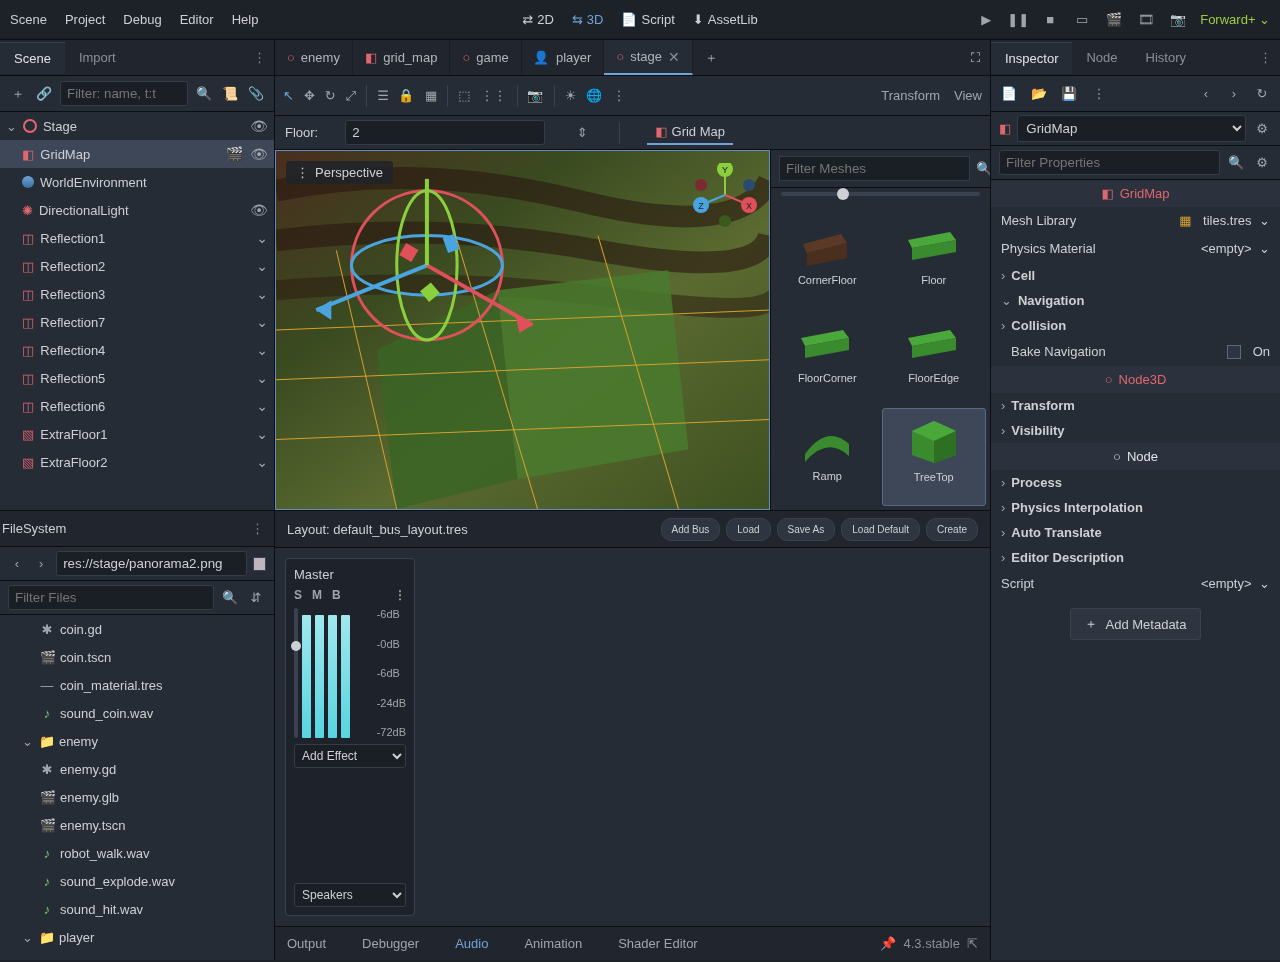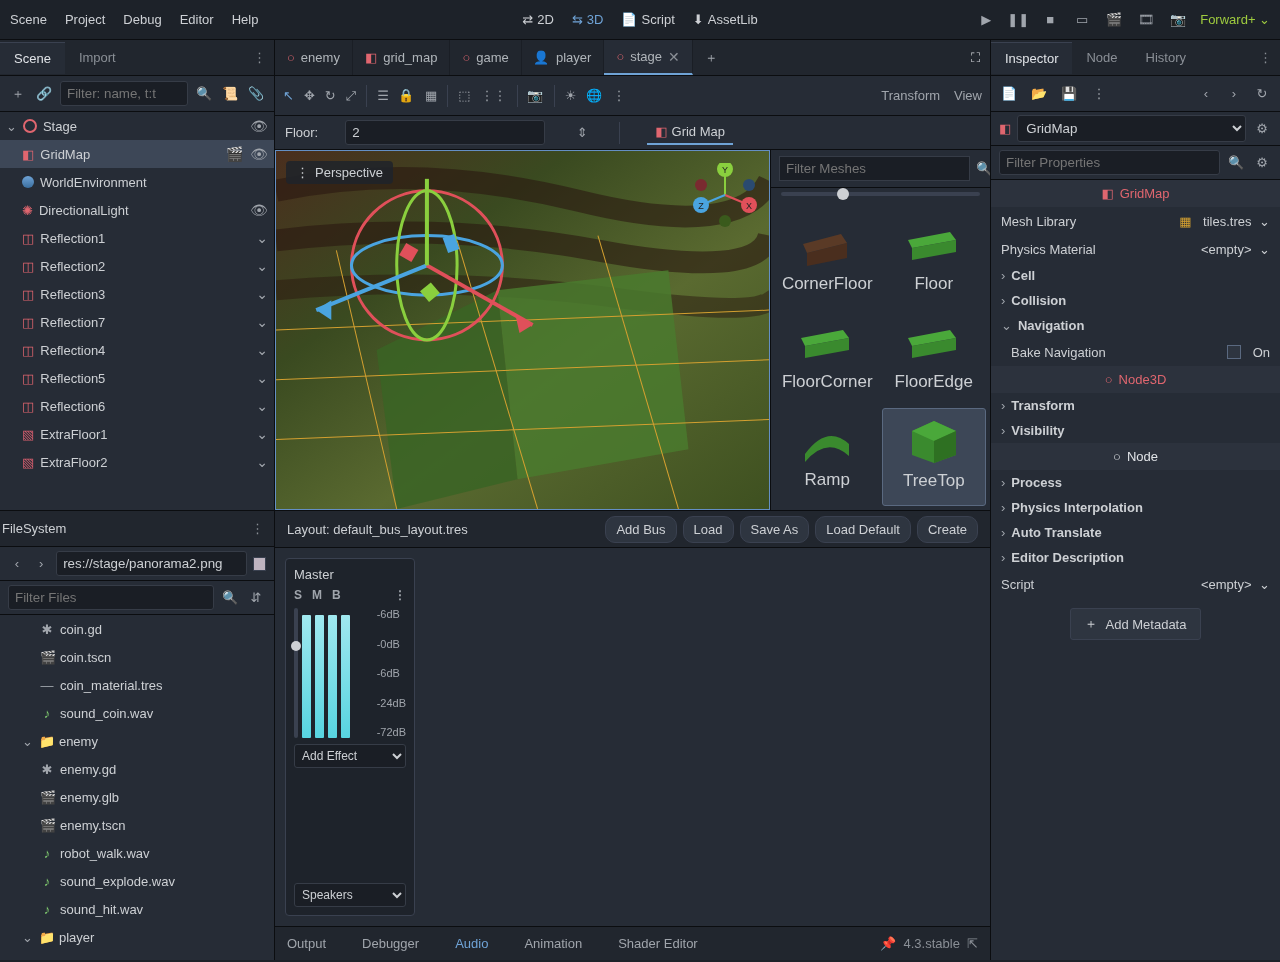--- a/index.html
+++ b/index.html
@@ -76,25 +76,25 @@
 .persp-badge { position:absolute; top:10px; left:10px; background:rgba(30,35,42,.85); padding:4px 10px; border-radius:4px; display:flex; align-items:center; gap:6px; }
 .gizmo { position:absolute; top:12px; right:12px; width:64px; height:64px; }
 .mesh-palette { width:220px; background:#262c36; display:flex; flex-direction:column; border-left:1px solid #0b0d10; }
 .mesh-search { height:38px; display:flex; align-items:center; padding:0 8px; gap:6px; border-bottom:1px solid #0b0d10; }
 .mesh-search input { flex:1; background:#1a1e25; border:1px solid #363c47; color:#8a8f96; padding:4px 6px; border-radius:0; }
 .mesh-zoom { height:20px; padding:4px 10px; }
 .mesh-grid { flex:1; display:grid; grid-template-columns:1fr 1fr; gap:2px; padding:4px; overflow:auto;}
 .mesh-cell { display:flex; flex-direction:column; align-items:center; padding:6px 2px; cursor:pointer; border-radius:3px; }
 .mesh-cell.selected { background:#3d4757; border:1px solid #5a6980; }
 .mesh-thumb { width:60px; height:50px; display:flex; align-items:center; justify-content:center; }
-.mesh-label { font-size:17px; margin-top:6px; }
+.mesh-label { font-size:11px; margin-top:6px; }
 
 .audio-hdr { height:38px; display:flex; align-items:center; padding:0 12px; gap:8px; background:#21262e; border-top:1px solid #0b0d10; border-bottom:1px solid #0b0d10; }
 .audio-hdr .btns { margin-left:auto; display:flex; gap:6px; }
-.audio-hdr button { background:#2e3540; border:1px solid #3a4150; color:#cdd0d4; padding:5px 10px; border-radius:10px; cursor:pointer; font-size:13px; }
+.audio-hdr button { background:#2e3540; border:1px solid #3a4150; color:#cdd0d4; padding:5px 10px; border-radius:10px; cursor:pointer; font-size:10px; }
 .audio-body { flex:1; background:#262c36; display:flex; padding:10px; }
 .bus { width:130px; background:#1e232b; border:1px solid #3a4150; border-radius:4px; display:flex; flex-direction:column; padding:8px; gap:6px; }
 .bus-hdr { color:#cdd0d4; }
 .bus-btns { display:flex; gap:10px; font-weight:600; font-size:12px; color:#a0a5ac; }
 .bus-meter { height:130px; display:flex; gap:4px; align-items:flex-end; position:relative; }
 .bar { width:9px; background:linear-gradient(to top,#57d4e0,#a0e8ef); height:95%; border-radius:1px; }
 .db-labels { position:absolute; right:0; top:0; font-size:11px; color:#a0a5ac; display:flex; flex-direction:column; justify-content:space-between; height:100%; }
 .bus select { background:#1a1e25; border:1px solid #363c47; color:#cdd0d4; padding:3px; border-radius:3px; font-size:12px; }
 
 .bottom-tabs { height:34px; background:#21262e; border-top:1px solid #0b0d10; display:flex; align-items:center; padding:0 12px; gap:36px; }
@@ -105,21 +105,21 @@
 
 .insp-toolbar { height:36px; background:#262c36; display:flex; align-items:center; padding:0 8px; gap:10px; border-bottom:1px solid #0b0d10; }
 .insp-node { height:34px; background:#262c36; display:flex; align-items:center; padding:0 8px; gap:6px; border-bottom:1px solid #0b0d10; }
 .insp-node select { flex:1; background:#1a1e25; border:1px solid #363c47; color:#cdd0d4; padding:4px; border-radius:3px;}
 .insp-filter { height:34px; background:#262c36; display:flex; align-items:center; padding:0 8px; gap:6px; border-bottom:1px solid #0b0d10; }
 .insp-filter input { flex:1; background:#1a1e25; border:1px solid #363c47; color:#eab308; padding:4px 6px; border-radius:3px; }
 .insp-body { flex:1; background:#262c36; overflow:auto; }
 .class-hdr { background:#2c323d; padding:6px 10px; text-align:center; color:#e0666f; display:flex; justify-content:center; gap:6px; align-items:center;}
 .class-hdr.node3d { color:#e0666f;}
 .class-hdr.nodebase { color:#e0e3e7;}
-.prop-row { display:flex; align-items:center; padding:6px 10px; min-height:28px; }
+.prop-row { display:flex; align-items:flex-start; padding:6px 10px; min-height:28px; }
 .prop-row .k { flex:1; }
 .prop-row .v { color:#cdd0d4; display:flex; align-items:center; gap:4px; }
 .exp-row { padding:5px 10px; cursor:pointer; display:flex; align-items:center; gap:6px; }
 .exp-row.open::before { content:"⌄"; color:#a0a5ac; }
 .exp-row::before { content:"›"; color:#a0a5ac; }
 .exp-row.open::before { content:"⌄"; }
 .sub { padding-left:20px; }
 .meta-btn { margin:10px auto; display:flex; align-items:center; gap:8px; background:#2e3540; border:1px solid #3a4150; padding:6px 14px; border-radius:3px; cursor:pointer; width:fit-content;}
 
 svg { display:block; }
@@ -601,25 +601,25 @@
       <span class="k">Mesh Library</span>
       <span class="v"><span style="color:#d4a030">▦</span>&nbsp;<span>tiles.tres</span>&nbsp;⌄</span>
     </div>
     <div class="prop-row">
       <span class="k">Physics Material</span>
       <span class="v"><span>&lt;empty&gt;</span>&nbsp;⌄</span>
     </div>
     <div class="exp-row">
           <b>Cell</b>
         </div>
-    <div class="exp-row">
-          <b>Collision</b>
-        </div>
     <div class="exp-row open">
           <b>Navigation</b>
+        </div>
+    <div class="exp-row">
+          <b>Collision</b>
         </div>
     <div class="prop-row sub">
       <span class="k">Bake Navigation</span>
       <span class="v"><span style="width:14px;height:14px;border:1px solid #5a6980;background:#2e3540;display:inline-block"></span>&nbsp;<span>On</span></span>
     </div>
     <div class="class-hdr node3d">
           <span style="color:#e0666f">○</span>
           <span>Node3D</span>
         </div>
     <div class="exp-row">

